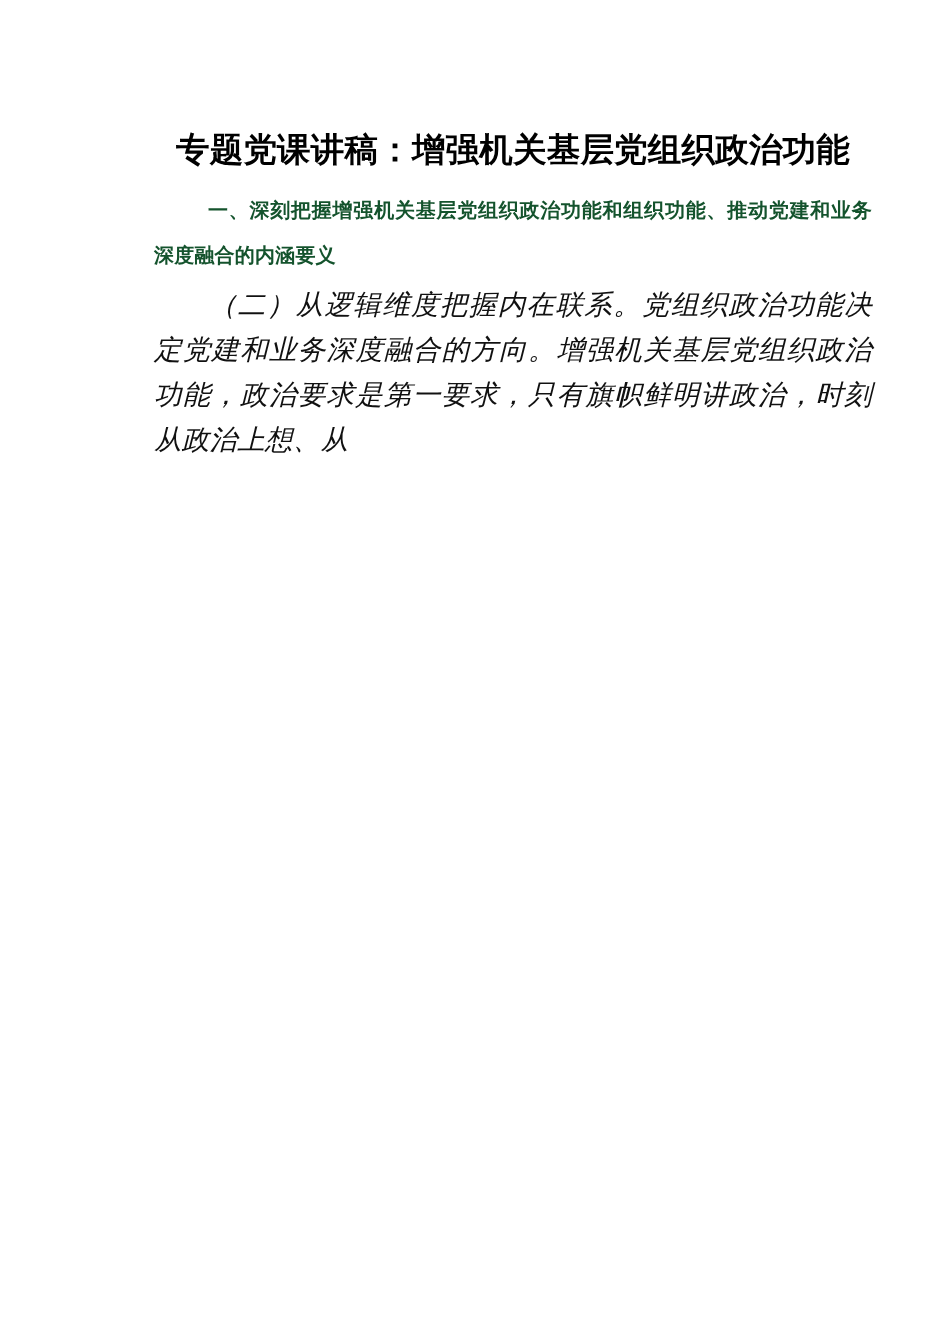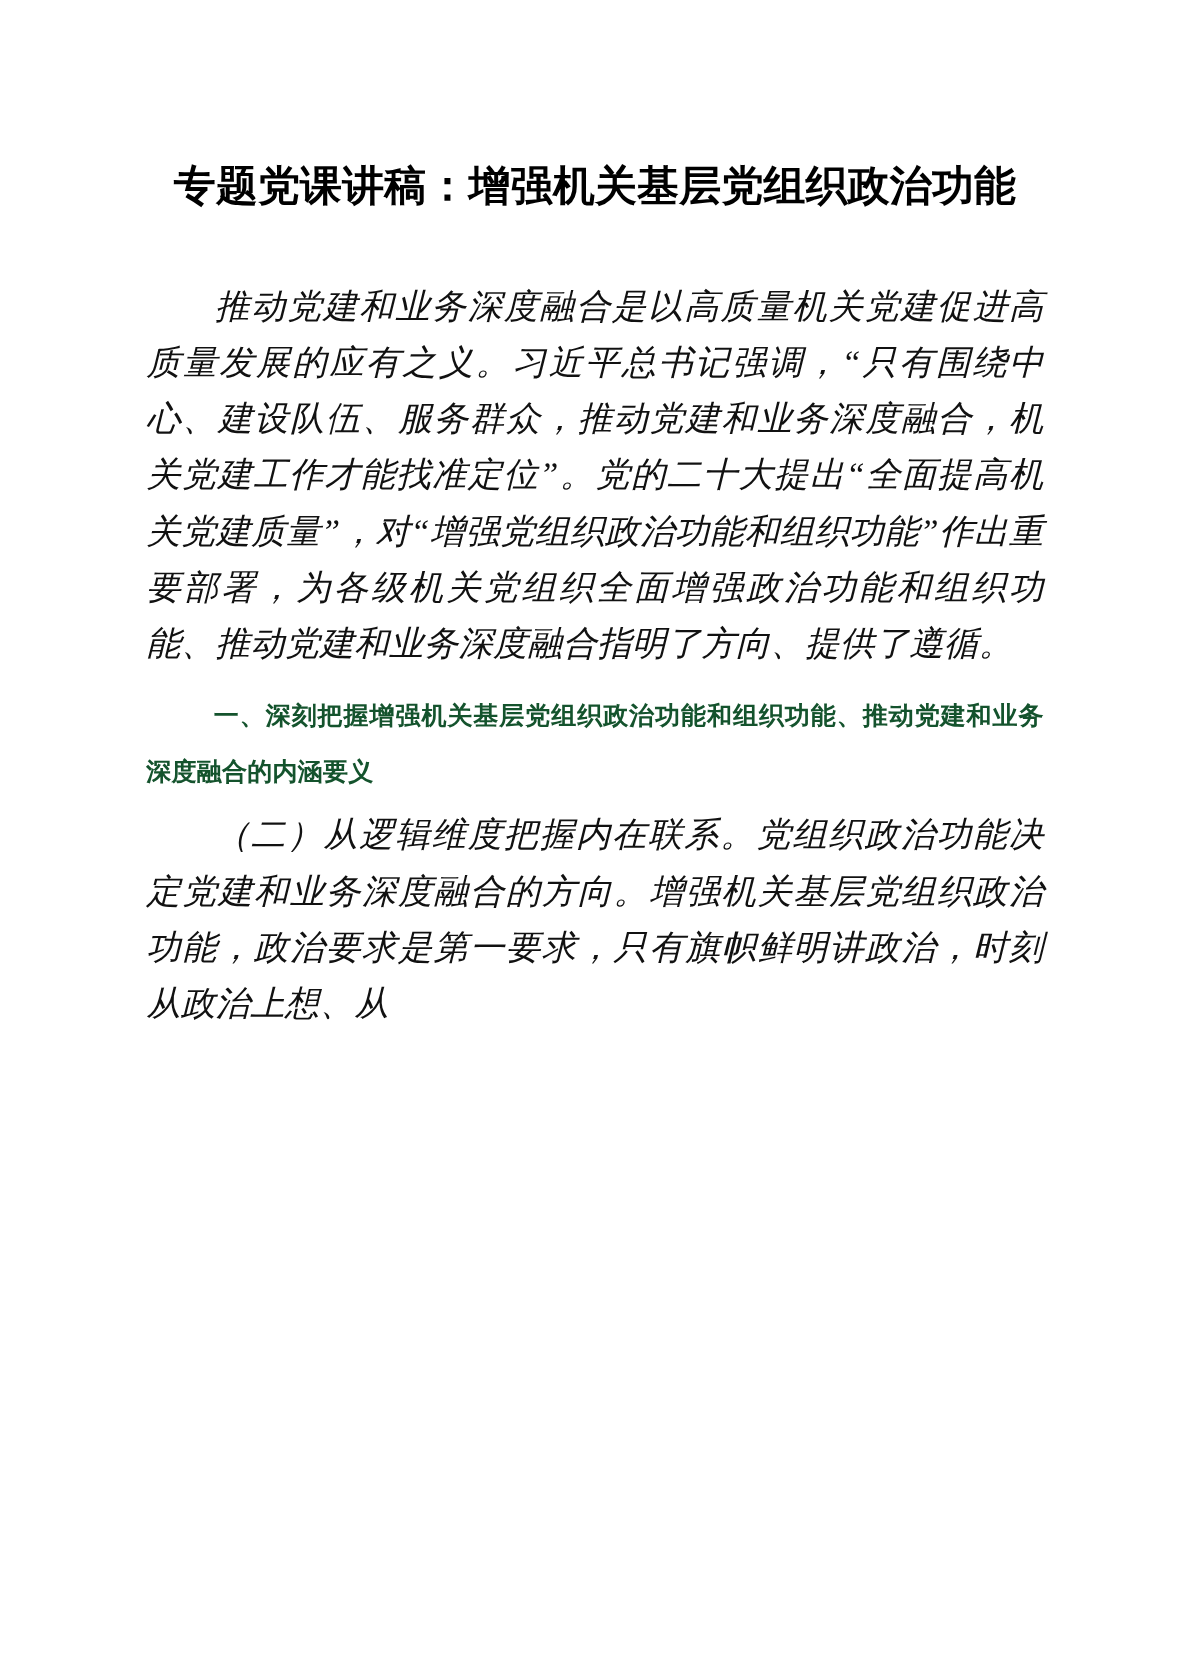--- a/index.html
+++ b/index.html
@@ -9,20 +9,21 @@
   }
 
   .page {
     position: relative;
     width: 868px;
     height: 1344px;
     background: #ffffff;
     overflow: hidden;
     box-sizing: border-box;
     padding: 12px;
+    margin-left: 37px;
   }
 
   .content {
     position: absolute;
     left: 117px;
     top: 0;
     width: 718px;
   }
 
   
@@ -94,21 +95,20 @@
 </head>
 <body>
 
 <div class="page">
   <div class="content">
 
     <h1 class="doc-title">
       <span class="t-line t-line-1">专题党课讲稿：增强机关基层党组织政治功能</span>
     </h1>
 
-    <p class="body-para para-lead">推动党建和业务深度融合是以高质量机关党建促进高质量发展的应有之义。习近平总书记强调，“只有围绕中心、建设队伍、服务群众，推动党建和业务深度融合，机关党建工作才能找准定位”。党的二十大提出“全面提高机关党建质量”，对“增强党组织政治功能和组织功能”作出重要部署，为各级机关党组织全面增强政治功能和组织功能、推动党建和业务深度融合指明了方向、提供了遵循。</p>
 
     <h2 class="section-heading">一、深刻把握增强机关基层党组织政治功能和组织功能、推动党建和业务深度融合的内涵要义</h2>
 
 
     <p class="body-para para-gap">（二）从逻辑维度把握内在联系。党组织政治功能决定党建和业务深度融合的方向。增强机关基层党组织政治功能，政治要求是第一要求，只有旗帜鲜明讲政治，时刻从政治上想、从</p>
 
   </div>
 </div>
 
 </body></html>

